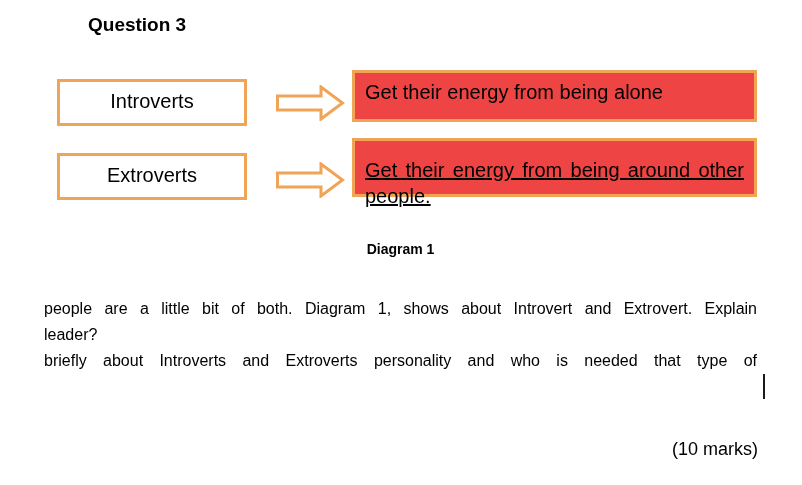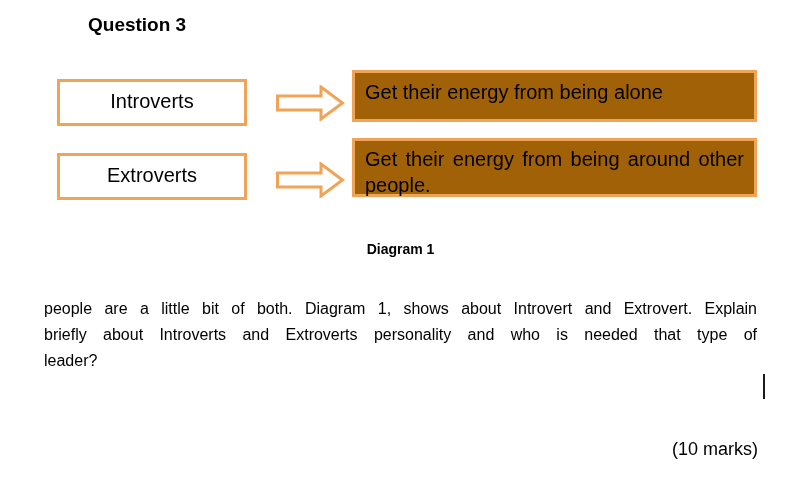--- a/index.html
+++ b/index.html
@@ -22,26 +22,26 @@
     box-sizing:border-box;background:#fff;
     text-align:center;
     font-size:20px;line-height:24px;
     padding-top:7px;
   }
   .term-box.row0{top:79px;}
   .term-box.row1{top:153px;}
   .def-box{
     position:absolute;left:352px;width:405px;
     border:3px solid var(--accent,#F0A458);
-    box-sizing:border-box;background:#a16207;
+    box-sizing:border-box;background:#ef4444;
     font-size:20px;line-height:26px;
     padding:6px 10px 0 10px;
   }
   .def-box.row0{top:70px;height:52px;}
-  .def-box.row1{top:138px;height:59px;padding-top:5px;}
+  .def-box.row1{top:138px;height:59px;padding-top:16px;text-decoration:underline;}
   .arrow{position:absolute;left:276px;width:69px;height:36px;}
   .arrow.row0{top:85px;}
   .arrow.row1{top:162px;}
   .arrow svg{display:block;width:100%;height:100%;}
   .caption{
     position:absolute;left:44px;top:237px;width:713px;
     text-align:center;font-size:14px;font-weight:bold;line-height:24px;
   }
   .body-par{
     position:absolute;left:44px;top:296px;width:713px;
@@ -92,21 +92,21 @@
     <div>
         <div class="tline jl"><span>Get their energy from being around other</span></div>
         <div class="tline"><span>people.</span></div>
       </div>
   </div>
 
   <div class="caption">Diagram 1</div>
 
   <div class="body-par">
       <div class="tline jl"><span>people are a little bit of both. Diagram 1, shows about Introvert and Extrovert. Explain</span></div>
+      <div class="tline"><span>leader?</span></div>
       <div class="tline jl"><span>briefly about Introverts and Extroverts personality and who is needed that type of</span></div>
-      <div class="tline"><span>leader?</span></div>
     </div>
 
   <div class="caret"></div>
 
   <div class="marks">(10 marks)</div>
 
 </div>
 
 </body></html>

